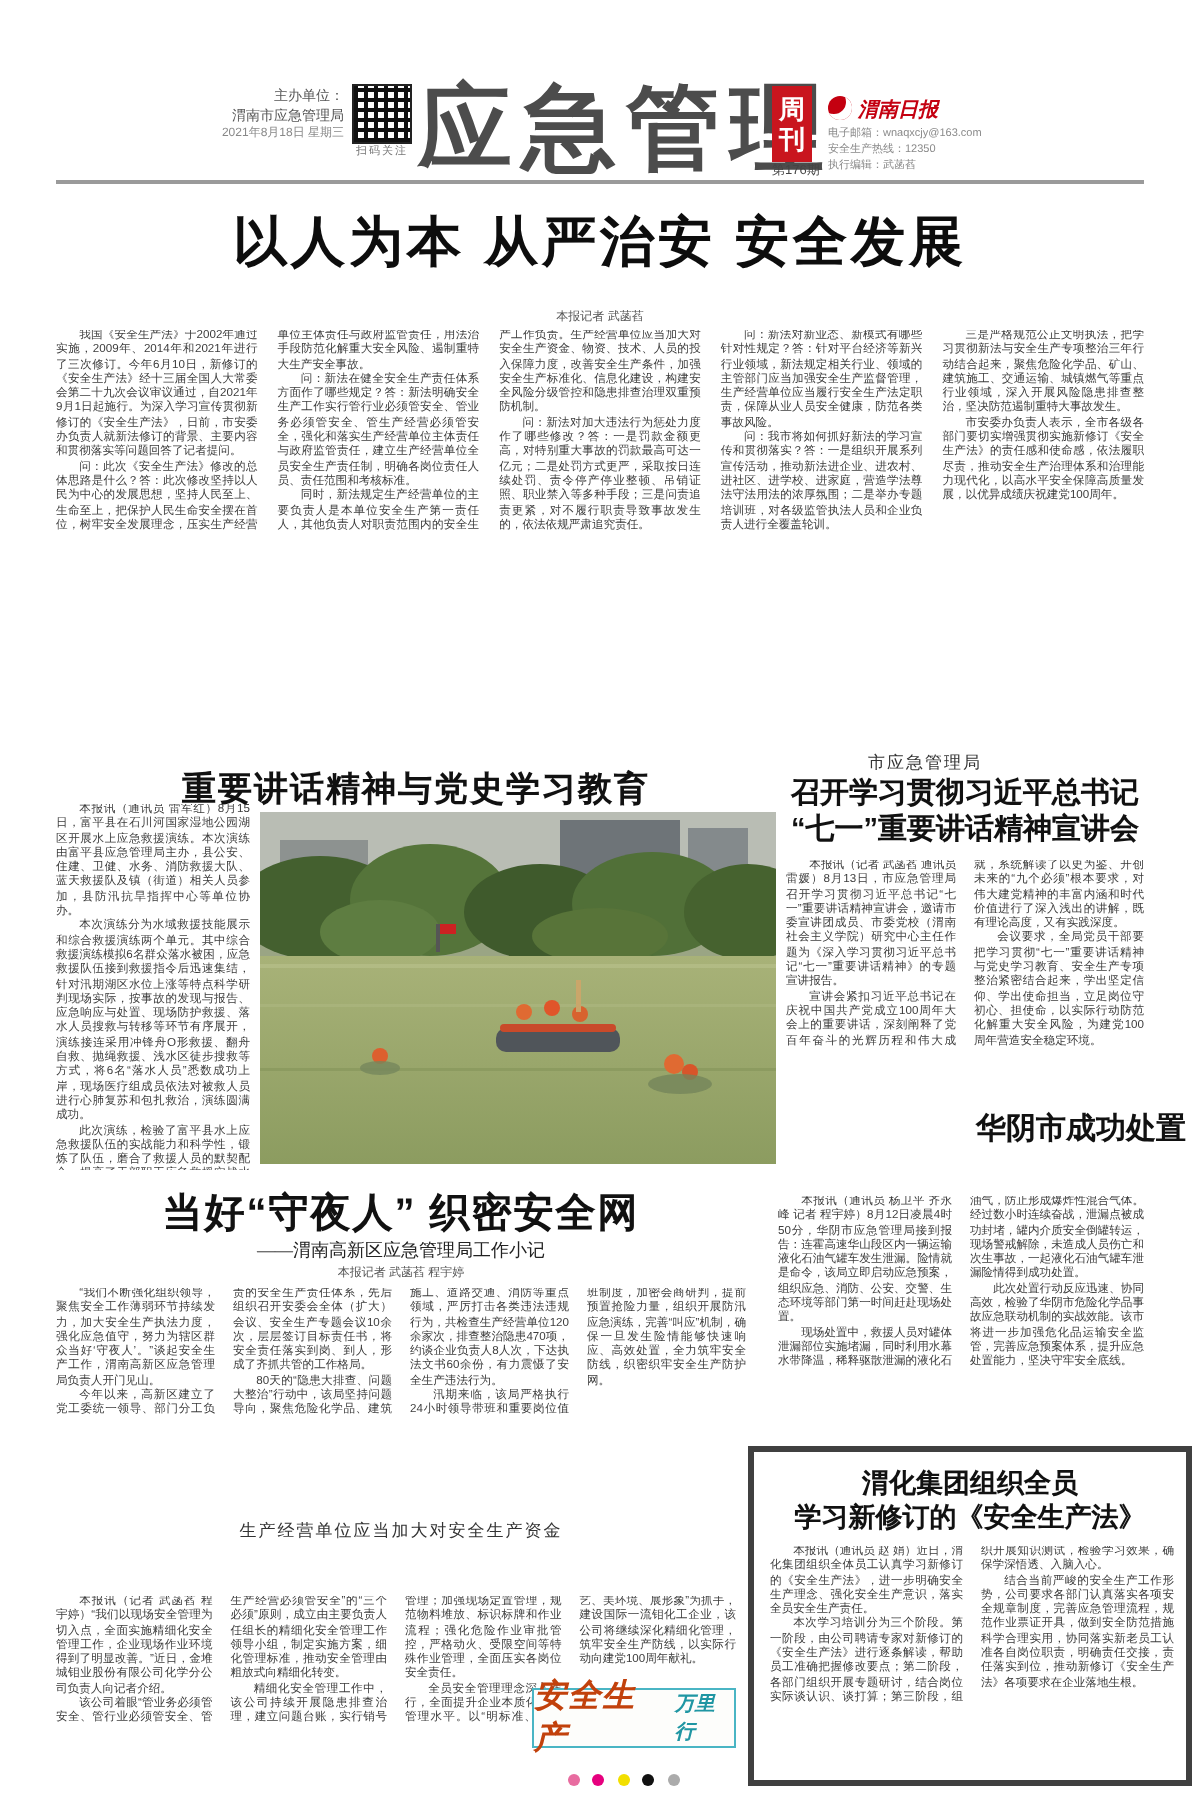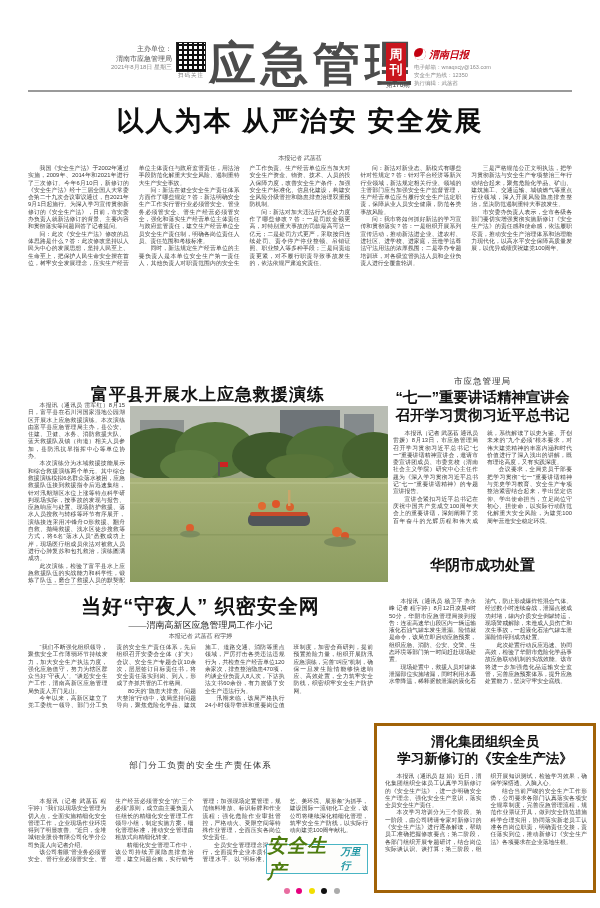--- a/index.html
+++ b/index.html
@@ -34,25 +34,25 @@
   
   .h-lead{font-size:27px;font-weight:900;color:#0d0d0d;letter-spacing:2px;white-space:nowrap;}
   .h-sub{font-size:12.5px;font-weight:700;color:#111;}
   .byline{font-size:6px;color:#555;}
   .h-mid{font-size:17px;font-weight:900;color:#111;letter-spacing:1px;}
   .kicker{font-size:8.5px;color:#333;letter-spacing:1px;}
   .h-right{font-size:14.5px;font-weight:900;color:#111;line-height:18px;}
   .h-sec{font-size:20px;font-weight:700;color:#111;letter-spacing:1px;}
   .h-sub2{font-size:9px;color:#222;}
   
-  .redbox{border:3px solid #a16207;background:#fff;box-sizing:border-box;}
+  .redbox{border:3px solid #404040;background:#fff;box-sizing:border-box;}
   .h-box{font-size:13.5px;font-weight:900;color:#111;line-height:17px;}
   
   .slogan{border:1.5px solid #4ab5c4;box-sizing:border-box;display:flex;align-items:center;justify-content:center;gap:3px;background:#fdfdfb;}
-  .slogan .p1{color:#4d7c0f;font-weight:900;font-style:italic;font-size:19px;letter-spacing:1px;}
+  .slogan .p1{color:#c2410c;font-weight:900;font-style:italic;font-size:16px;letter-spacing:1px;}
   .slogan .p2{color:#1f96a3;font-weight:700;font-style:italic;font-size:10px;}
   .dot{width:6px;height:6px;border-radius:50%;display:inline-block;margin-right:2px;}
 </style>
 </head>
 <body>
 
 <div class="page">
 
   <div class="abs org" style="left:90px;top:44px;width:82px;">
     <div>主办单位：</div>
@@ -95,21 +95,21 @@
       <p>问：此次《安全生产法》修改的总体思路是什么？答：此次修改坚持以人民为中心的发展思想，坚持人民至上、生命至上，把保护人民生命安全摆在首位，树牢安全发展理念，压实生产经营单位主体责任与政府监管责任，用法治手段防范化解重大安全风险、遏制重特大生产安全事故。</p>
       <p>问：新法在健全安全生产责任体系方面作了哪些规定？答：新法明确安全生产工作实行管行业必须管安全、管业务必须管安全、管生产经营必须管安全，强化和落实生产经营单位主体责任与政府监管责任，建立生产经营单位全员安全生产责任制，明确各岗位责任人员、责任范围和考核标准。</p>
       <p>同时，新法规定生产经营单位的主要负责人是本单位安全生产第一责任人，其他负责人对职责范围内的安全生产工作负责。生产经营单位应当加大对安全生产资金、物资、技术、人员的投入保障力度，改善安全生产条件，加强安全生产标准化、信息化建设，构建安全风险分级管控和隐患排查治理双重预防机制。</p>
       <p>问：新法对加大违法行为惩处力度作了哪些修改？答：一是罚款金额更高，对特别重大事故的罚款最高可达一亿元；二是处罚方式更严，采取按日连续处罚、责令停产停业整顿、吊销证照、职业禁入等多种手段；三是问责追责更紧，对不履行职责导致事故发生的，依法依规严肃追究责任。</p>
       <p>问：新法对新业态、新模式有哪些针对性规定？答：针对平台经济等新兴行业领域，新法规定相关行业、领域的主管部门应当加强安全生产监督管理，生产经营单位应当履行安全生产法定职责，保障从业人员安全健康，防范各类事故风险。</p>
       <p>问：我市将如何抓好新法的学习宣传和贯彻落实？答：一是组织开展系列宣传活动，推动新法进企业、进农村、进社区、进学校、进家庭，营造学法尊法守法用法的浓厚氛围；二是举办专题培训班，对各级监管执法人员和企业负责人进行全覆盖轮训。</p>
       <p>三是严格规范公正文明执法，把学习贯彻新法与安全生产专项整治三年行动结合起来，聚焦危险化学品、矿山、建筑施工、交通运输、城镇燃气等重点行业领域，深入开展风险隐患排查整治，坚决防范遏制重特大事故发生。</p>
       <p>市安委办负责人表示，全市各级各部门要切实增强贯彻实施新修订《安全生产法》的责任感和使命感，依法履职尽责，推动安全生产治理体系和治理能力现代化，以高水平安全保障高质量发展，以优异成绩庆祝建党100周年。</p>
     </div>
 
-  <div class="abs ctr h-mid" style="left:28px;top:383px;width:360px;">富平县开展水上应急救援演练</div>
+  <div class="abs ctr h-mid" style="left:28px;top:383px;width:360px;">重要讲话精神与党史学习教育</div>
   <div class="abs bt" style="left:28px;top:402px;width:97px;height:183px;">
       <p>本报讯（通讯员 雷军红）8月15日，富平县在石川河国家湿地公园湖区开展水上应急救援演练。本次演练由富平县应急管理局主办，县公安、住建、卫健、水务、消防救援大队、蓝天救援队及镇（街道）相关人员参加，县防汛抗旱指挥中心等单位协办。</p>
       <p>本次演练分为水域救援技能展示和综合救援演练两个单元。其中综合救援演练模拟6名群众落水被困，应急救援队伍接到救援指令后迅速集结，针对汛期湖区水位上涨等特点科学研判现场实际，按事故的发现与报告、应急响应与处置、现场防护救援、落水人员搜救与转移等环节有序展开，演练接连采用冲锋舟O形救援、翻舟自救、抛绳救援、浅水区徒步搜救等方式，将6名“落水人员”悉数成功上岸，现场医疗组成员依法对被救人员进行心肺复苏和包扎救治，演练圆满成功。</p>
       <p>此次演练，检验了富平县水上应急救援队伍的实战能力和科学性，锻炼了队伍，磨合了救援人员的默契配合，提高了干部职工应急救援实战水平，为确保安全度汛、打好“防大汛、抢大险、救大灾”主动仗奠定了坚实基础，切实保障人民群众生命财产安全。</p>
     </div>
 
   <div class="abs" style="left:130px;top:406px;width:258px;height:176px;">
     <svg width="258" height="176" viewBox="0 0 258 176" xmlns="http://www.w3.org/2000/svg">
       <defs>
         <linearGradient id="water" x1="0" y1="0" x2="0" y2="1">
@@ -142,51 +142,51 @@
       <circle cx="207" cy="126" r="5" fill="#e06a32"></circle>
       <circle cx="215" cy="130" r="4" fill="#d8552a"></circle>
       <ellipse cx="210" cy="136" rx="16" ry="5" fill="#74855a" opacity="0.8"></ellipse>
       <circle cx="60" cy="122" r="4" fill="#dd5f2e"></circle>
       <ellipse cx="60" cy="128" rx="10" ry="3.5" fill="#76875c" opacity="0.8"></ellipse>
       <rect x="88" y="56" width="2" height="14" fill="#555"></rect>
       <rect x="90" y="56" width="8" height="5" fill="#c22"></rect>
     </svg>
   </div>
 
-  <div class="abs ctr kicker serif" style="left:393px;top:376px;width:179px;">市应急管理局</div>
+  <div class="abs ctr kicker serif" style="left:373px;top:376px;width:179px;">市应急管理局</div>
   <div class="abs ctr h-right" style="left:389px;top:388px;width:187px;">
+    <div>召开学习贯彻习近平总书记</div>
     <div>“七一”重要讲话精神宣讲会</div>
-    <div>召开学习贯彻习近平总书记</div>
   </div>
   <div class="abs bt cols2" style="left:393px;top:430px;width:179px;height:122px;">
       <p>本报讯（记者 武菡萏 通讯员 雷媛）8月13日，市应急管理局召开学习贯彻习近平总书记“七一”重要讲话精神宣讲会，邀请市委宣讲团成员、市委党校（渭南社会主义学院）研究中心主任作题为《深入学习贯彻习近平总书记“七一”重要讲话精神》的专题宣讲报告。</p>
       <p>宣讲会紧扣习近平总书记在庆祝中国共产党成立100周年大会上的重要讲话，深刻阐释了党百年奋斗的光辉历程和伟大成就，系统解读了以史为鉴、开创未来的“九个必须”根本要求，对伟大建党精神的丰富内涵和时代价值进行了深入浅出的讲解，既有理论高度，又有实践深度。</p>
       <p>会议要求，全局党员干部要把学习贯彻“七一”重要讲话精神与党史学习教育、安全生产专项整治紧密结合起来，学出坚定信仰、学出使命担当，立足岗位守初心、担使命，以实际行动防范化解重大安全风险，为建党100周年营造安全稳定环境。</p>
     </div>
 
-  <div class="abs ctr h-right" style="left:389px;top:556px;width:187px;font-size:15px;">
+  <div class="abs ctr h-right" style="left:406px;top:556px;width:187px;font-size:15px;text-align:right;">
     <div>华阴市成功处置</div>
   </div>
   <div class="abs bt cols2" style="left:389px;top:598px;width:183px;height:122px;">
       <p>本报讯（通讯员 杨卫平 齐永峰 记者 程宇婷）8月12日凌晨4时50分，华阴市应急管理局接到报告：连霍高速华山段区内一辆运输液化石油气罐车发生泄漏。险情就是命令，该局立即启动应急预案，组织应急、消防、公安、交警、生态环境等部门第一时间赶赴现场处置。</p>
       <p>现场处置中，救援人员对罐体泄漏部位实施堵漏，同时利用水幕水带降温，稀释驱散泄漏的液化石油气，防止形成爆炸性混合气体。经过数小时连续奋战，泄漏点被成功封堵，罐内介质安全倒罐转运，现场警戒解除，未造成人员伤亡和次生事故，一起液化石油气罐车泄漏险情得到成功处置。</p>
       <p>此次处置行动反应迅速、协同高效，检验了华阴市危险化学品事故应急联动机制的实战效能。该市将进一步加强危化品运输安全监管，完善应急预案体系，提升应急处置能力，坚决守牢安全底线。</p>
     </div>
 
   <div class="abs ctr h-sec" style="left:28px;top:593px;width:345px;">当好“守夜人”  织密安全网</div>
   <div class="abs ctr h-sub2 serif" style="left:28px;top:619px;width:345px;">——渭南高新区应急管理局工作小记</div>
   <div class="abs ctr byline" style="left:28px;top:632px;width:345px;">本报记者 武菡萏 程宇婷</div>
   <div class="abs bt cols4" style="left:28px;top:644px;width:345px;height:112px;">
       <p>“我们不断强化组织领导，聚焦安全工作薄弱环节持续发力，加大安全生产执法力度，强化应急值守，努力为辖区群众当好‘守夜人’。”谈起安全生产工作，渭南高新区应急管理局负责人开门见山。</p>
       <p>今年以来，高新区建立了党工委统一领导、部门分工负责的安全生产责任体系，先后组织召开安委会全体（扩大）会议、安全生产专题会议10余次，层层签订目标责任书，将安全责任落实到岗、到人，形成了齐抓共管的工作格局。</p>
       <p>80天的“隐患大排查、问题大整治”行动中，该局坚持问题导向，聚焦危险化学品、建筑施工、道路交通、消防等重点领域，严厉打击各类违法违规行为，共检查生产经营单位120余家次，排查整治隐患470项，约谈企业负责人8人次，下达执法文书60余份，有力震慑了安全生产违法行为。</p>
       <p>汛期来临，该局严格执行24小时领导带班和重要岗位值班制度，加密会商研判，提前预置抢险力量，组织开展防汛应急演练，完善“叫应”机制，确保一旦发生险情能够快速响应、高效处置，全力筑牢安全防线，织密织牢安全生产防护网。</p>
     </div>
 
-  <div class="abs ctr kicker serif" style="left:28px;top:760px;width:345px;">部门分工负责的安全生产责任体系</div>
+  <div class="abs ctr kicker serif" style="left:28px;top:760px;width:345px;">生产经营单位应当加大对安全生产资金</div>
   <div class="abs bt cols4" style="left:28px;top:798px;width:340px;height:96px;">
       <p>本报讯（记者 武菡萏 程宇婷）“我们以现场安全管理为切入点，全面实施精细化安全管理工作，企业现场作业环境得到了明显改善。”近日，金堆城钼业股份有限公司化学分公司负责人向记者介绍。</p>
       <p>该公司着眼“管业务必须管安全、管行业必须管安全、管生产经营必须管安全”的“三个必须”原则，成立由主要负责人任组长的精细化安全管理工作领导小组，制定实施方案，细化管理标准，推动安全管理由粗放式向精细化转变。</p>
       <p>精细化安全管理工作中，该公司持续开展隐患排查治理，建立问题台账，实行销号管理；加强现场定置管理，规范物料堆放、标识标牌和作业流程；强化危险作业审批管控，严格动火、受限空间等特殊作业管理，全面压实各岗位安全责任。</p>
       <p>全员安全管理理念深入践行，全面提升企业本质化安全管理水平。以“明标准、优工艺、美环境、展形象”为抓手，建设国际一流钼化工企业，该公司将继续深化精细化管理，筑牢安全生产防线，以实际行动向建党100周年献礼。</p>
     </div>
 
   <div class="abs slogan" style="left:266px;top:844px;width:102px;height:30px;">
     <span class="p1">安全生产</span>
     <span class="p2">万里行</span>

